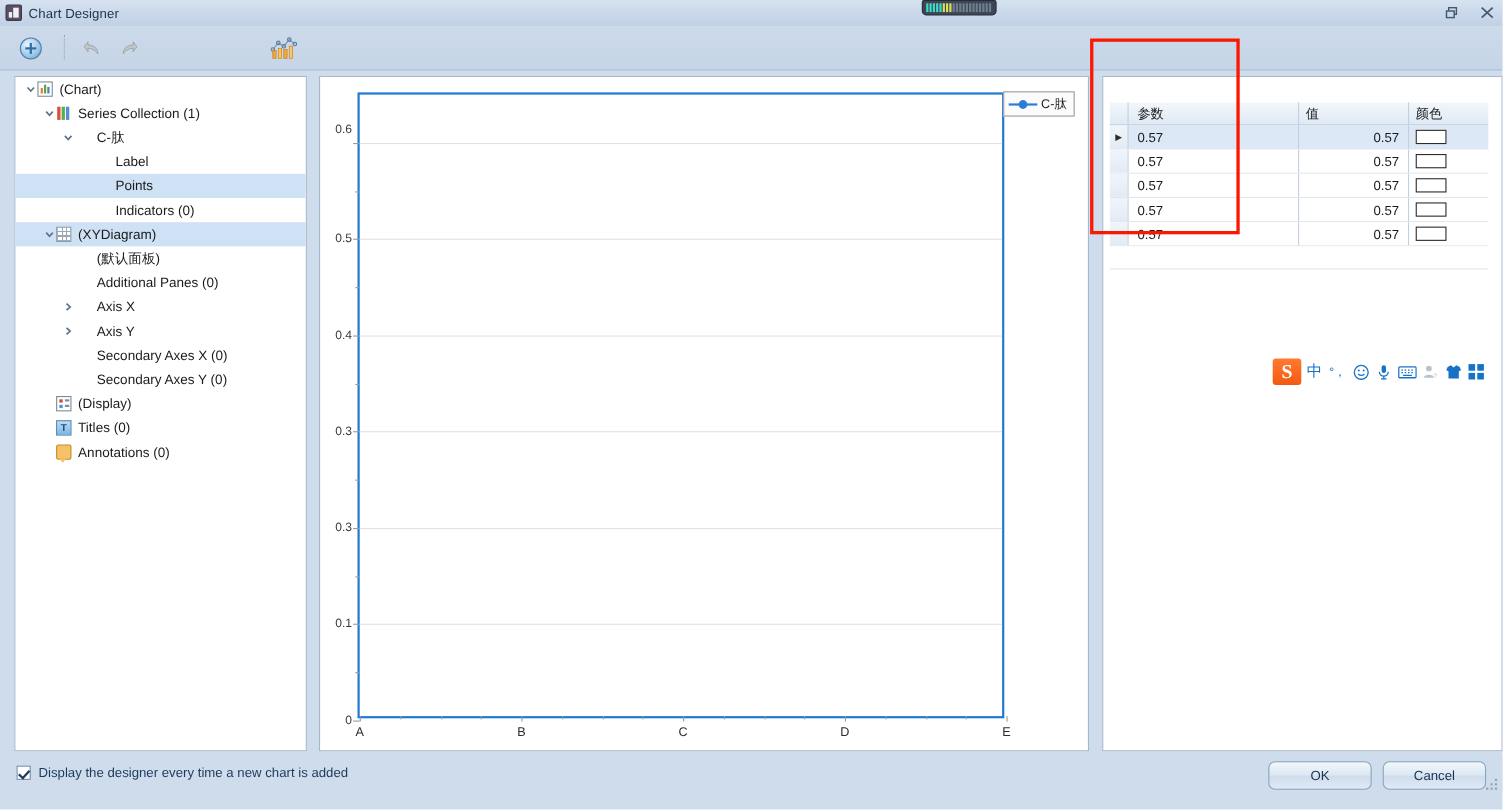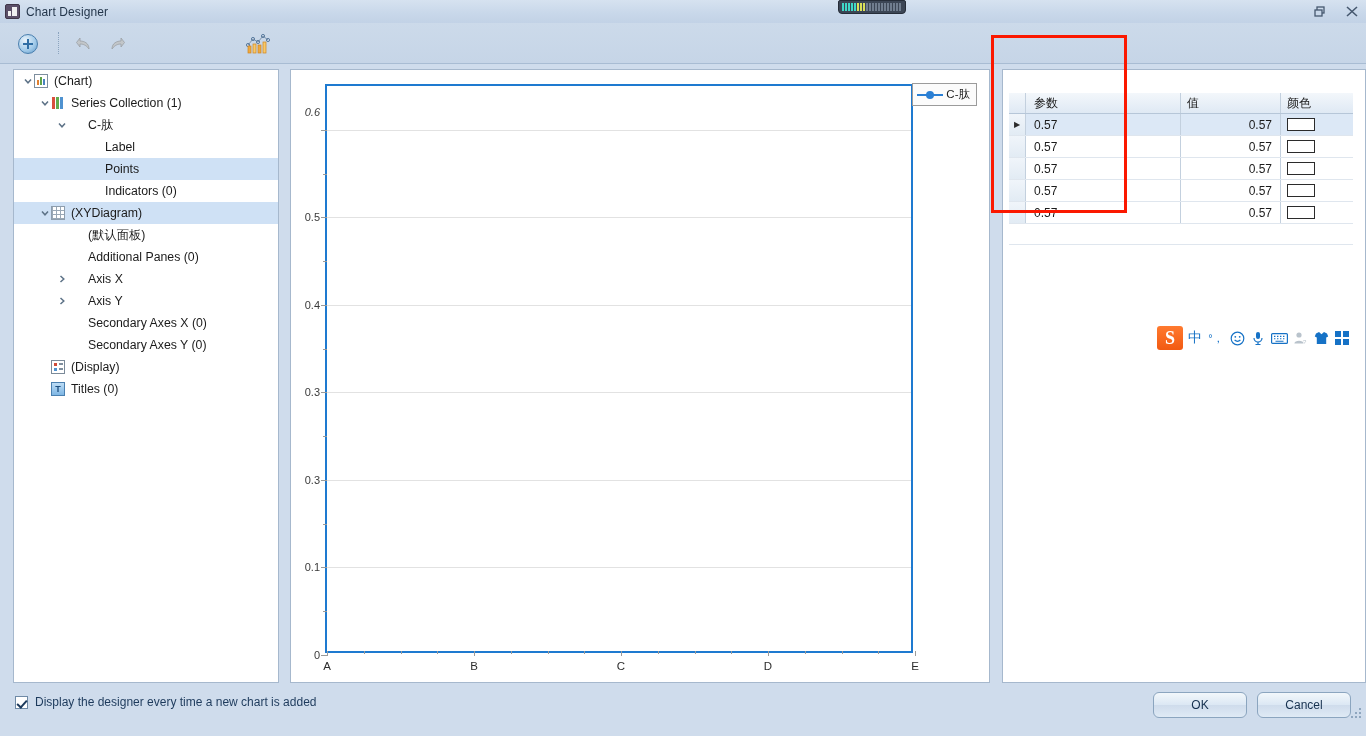--- a/index.html
+++ b/index.html
@@ -550,20 +550,26 @@
             <i></i>
             <i></i>
           </span>
           <span class="tlabel">(Display)</span>
         </div>
         <div class="tree-row">
           <span style="display:inline-block;width:25px"></span>
           <span class="chev"></span>
           <span class="ticon ic-title">T</span>
           <span class="tlabel">Titles (0)</span>
+        </div>
+        <div class="tree-row">
+          <span style="display:inline-block;width:25px"></span>
+          <span class="chev"></span>
+          <span class="ticon ic-note"></span>
+          <span class="tlabel">Annotations (0)</span>
         </div>
       </div>
   </div>
 
   <div class="chart-panel">
     <div class="plot-wrap">
       <div class="plot-area" id="plot-area">
           <div class="ytick-major" style="top: 569px;"></div>
           <div class="ytick-label" style="top: 569px;">0</div>
           <div class="gridline" style="top: 481.462px;"></div>
@@ -576,21 +582,21 @@
           <div class="ytick-major" style="top: 306.385px;"></div>
           <div class="ytick-label" style="top: 306.385px;">0.3</div>
           <div class="gridline" style="top: 218.846px;"></div>
           <div class="ytick-major" style="top: 218.846px;"></div>
           <div class="ytick-label" style="top: 218.846px;">0.4</div>
           <div class="gridline" style="top: 131.308px;"></div>
           <div class="ytick-major" style="top: 131.308px;"></div>
           <div class="ytick-label" style="top: 131.308px;">0.5</div>
           <div class="gridline" style="top: 43.7692px;"></div>
           <div class="ytick-major" style="top: 43.7692px;"></div>
-          <div class="ytick-label" style="top: 26px; font-style: italic;">0.6</div>
+          <div class="ytick-label" style="top: 32px;">0.6</div>
           <div class="ytick-minor" style="top: 525.231px;"></div>
           <div class="ytick-minor" style="top: 437.692px;"></div>
           <div class="ytick-minor" style="top: 350.154px;"></div>
           <div class="ytick-minor" style="top: 262.615px;"></div>
           <div class="ytick-minor" style="top: 175.077px;"></div>
           <div class="ytick-minor" style="top: 87.5385px;"></div>
           <div class="xtick" style="left: 0px;"></div>
           <div class="xtick-label" style="left: 0px;">A</div>
           <div class="xtick" style="left: 36.75px; height: 3px;"></div>
           <div class="xtick" style="left: 73.5px; height: 3px;"></div>

